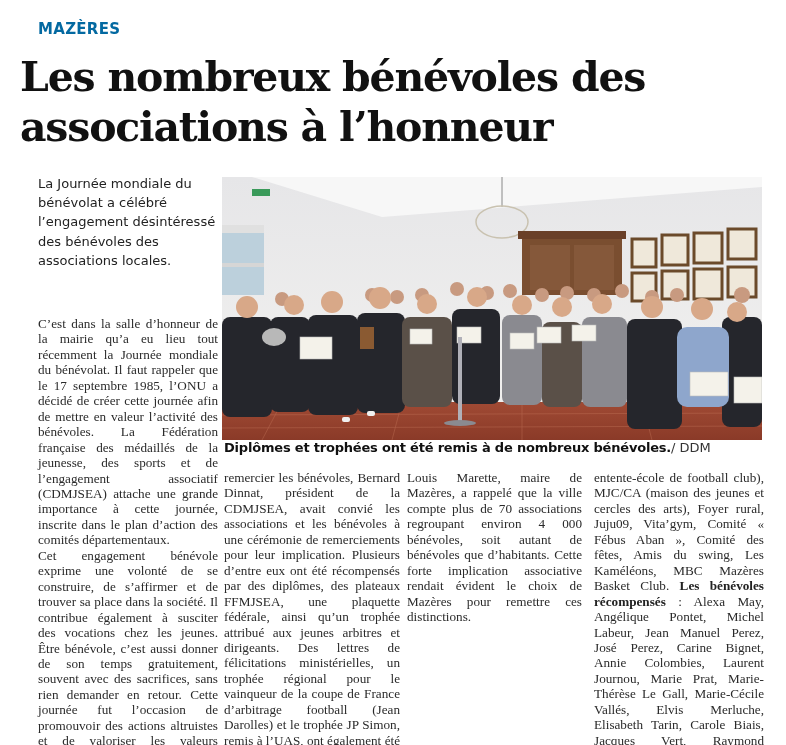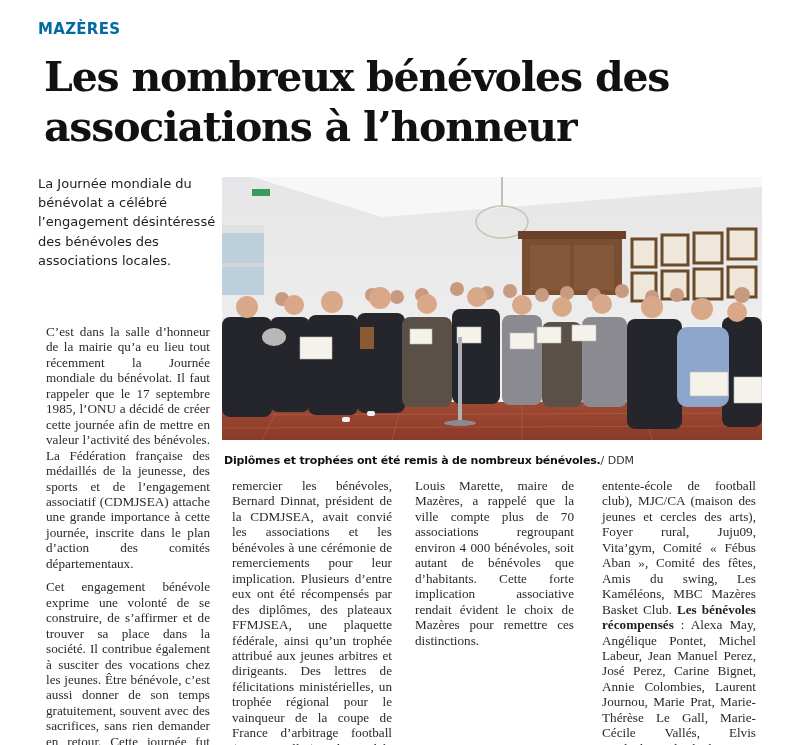--- a/index.html
+++ b/index.html
@@ -6,46 +6,46 @@
   body {
     width: 786px; height: 745px; background: #ffffff; position: relative; overflow: hidden;
     color: #1f1f1f;
   }
   .kicker {
     position: absolute; left: 38px; top: 20px;
     font-family: "DejaVu Sans", sans-serif; font-weight: bold; font-size: 15px;
     color: #0369a1; letter-spacing: 0.3px;
   }
   .headline {
-    position: absolute; left: 44px; top: 52px; width: 740px;
+    position: absolute; left: 20px; top: 52px; width: 740px;
     font-family: "DejaVu Serif", serif; font-weight: bold; font-size: 41px;
     line-height: 50px; color: #111; letter-spacing: -1.2px; margin: 0;
   }
   .chapo {
     position: absolute; left: 38px; top: 174px; width: 180px;
     font-family: "DejaVu Sans", sans-serif; font-size: 13px; line-height: 19.2px;
     color: #222; margin: 0;
   }
   .col {
     position: absolute; font-family: "Liberation Serif", serif; font-size: 13.2px;
     line-height: 15.45px; color: #2a2a2a; text-align: justify; margin: 0;
   }
-  .col p { margin: 8px; }
+  .col p { margin: 0; }
   .col1 { left: 38px; top: 316px; width: 180px; }
   .col2 { left: 224px; top: 470px; width: 176px; }
   .col3 { left: 407px; top: 470px; width: 175px; }
   .col4 { left: 594px; top: 470px; width: 170px; }
   .col b { font-weight: bold; color: #222; }
   .photo {
     position: absolute; left: 222px; top: 177px; width: 540px; height: 263px;
     overflow: hidden; background: #ececec;
   }
   .caption {
-    position: absolute; left: 224px; top: 454px; width: 540px;
-    font-family: "DejaVu Sans", sans-serif; font-size: 11px; color: #111;
+    position: absolute; left: 224px; top: 440px; width: 540px;
+    font-family: "DejaVu Sans", sans-serif; font-size: 13px; color: #111;
   }
   .caption .cap-main { font-weight: bold; letter-spacing: -0.2px; }
   .caption .credit { font-weight: normal; color: #333; }
 </style>
 </head>
 <body>
 
 <div class="kicker">MAZÈRES</div>
 
 <h1 class="headline">Les nombreux bénévoles des associations à l’honneur</h1>

